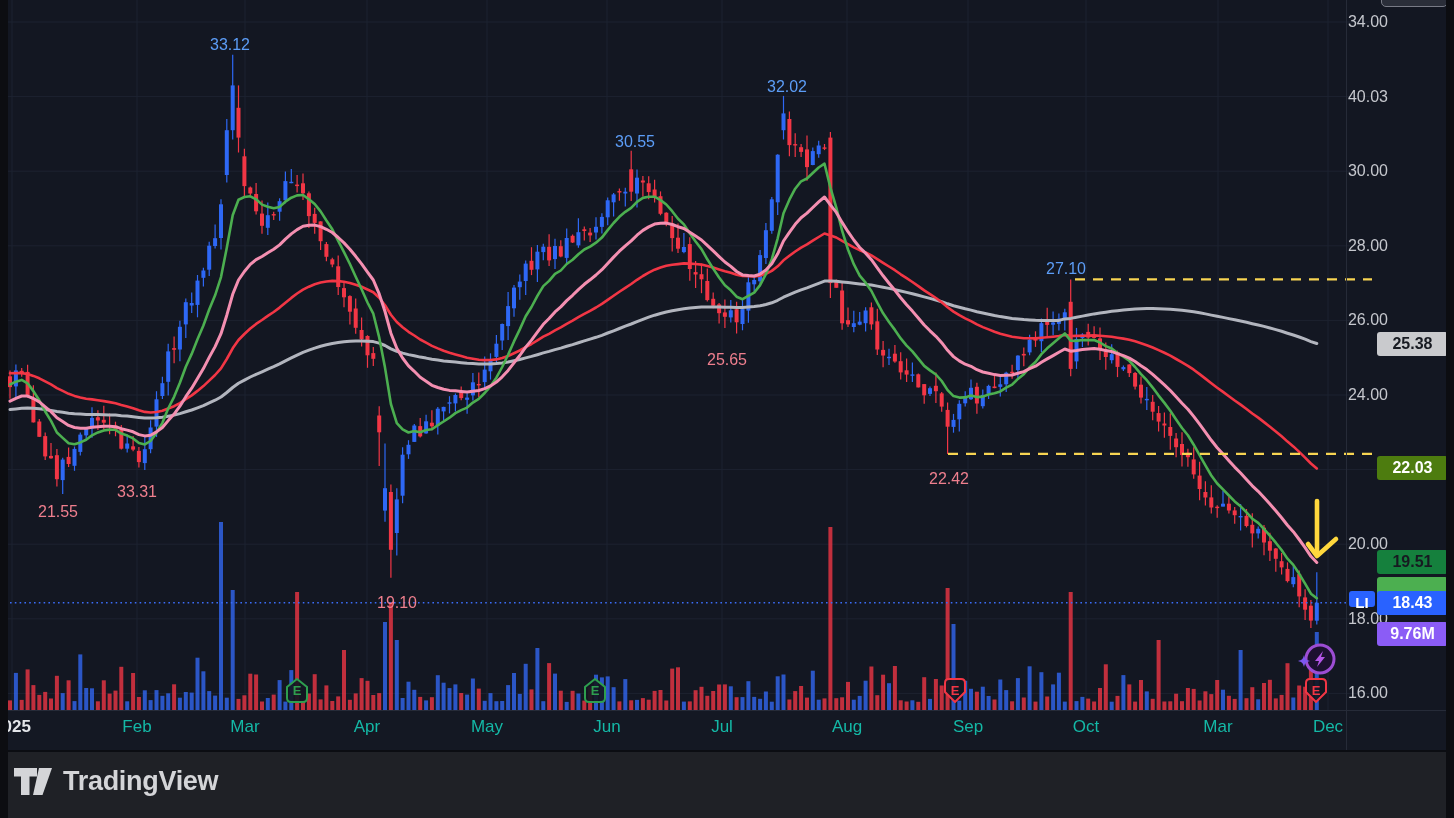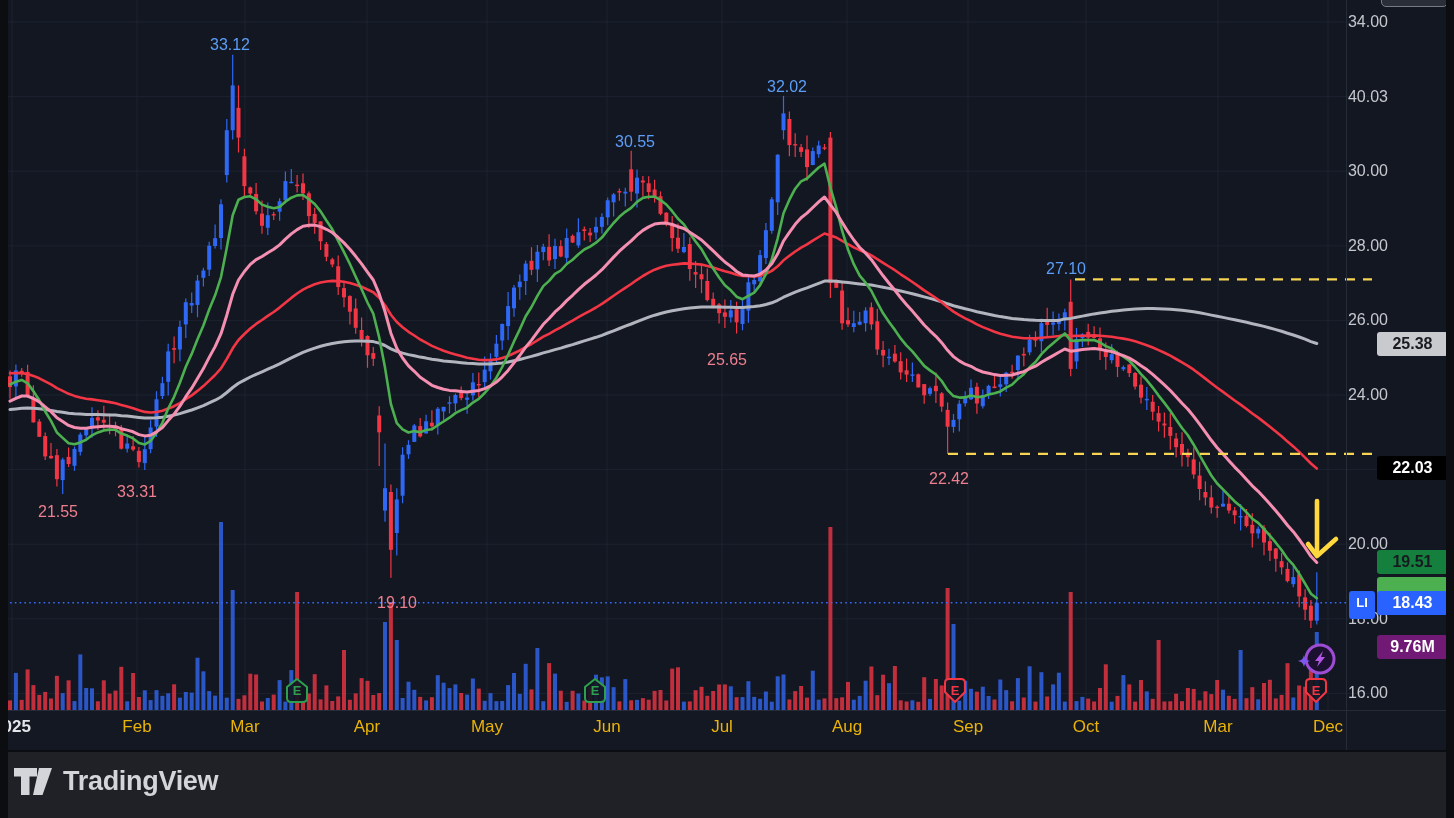--- a/index.html
+++ b/index.html
@@ -7,28 +7,28 @@
          font-family:"Liberation Sans","DejaVu Sans",sans-serif;}
   #pane{position:absolute;left:0;top:0;width:1346px;height:534px;}
   #plot{position:absolute;left:0;top:0;}
   .edge-strip{position:absolute;top:0;width:8px;height:818px;background:#0c0d11;z-index:60;}
   #axis-border-v{position:absolute;left:1346px;top:0;width:1px;height:750px;background:#262b38;z-index:5;}
   #axis-border-h{position:absolute;left:0;top:710px;width:1446px;height:1px;background:#262b38;z-index:5;}
   .tick{position:absolute;left:1304px;width:84px;text-align:right;font-size:16px;color:#c5c7cd;
         line-height:20px;z-index:6;}
   .badge{position:absolute;left:1377px;width:71px;height:24px;border-radius:3px;text-align:center;
          font-size:16px;font-weight:600;line-height:24px;z-index:7;}
-  .sym-badge{position:absolute;left:1349px;width:26px;height:28px;border-radius:3px;text-align:center;
-         font-size:13px;font-weight:700;line-height:24px;z-index:8;}
+  .sym-badge{position:absolute;left:1349px;width:26px;height:16px;border-radius:3px;text-align:center;
+         font-size:15px;font-weight:700;line-height:24px;z-index:8;}
   .pivot{position:absolute;transform:translateX(-50%);font-size:16px;z-index:9;white-space:nowrap;}
   .pivot.high{color:#5c9df7;}
   .pivot.low{color:#ef7f8e;margin-top:20px;}
   #time-axis{position:absolute;left:0;top:711px;width:1454px;height:39px;background:#141823;
              border-bottom:2px solid #0b0d12;z-index:4;}
-  .month{position:absolute;transform:translateX(-50%);top:6px;font-size:17px;color:#eab308;}
+  .month{position:absolute;transform:translateX(-50%);top:6px;font-size:17px;color:#14b8a6;}
   .month.major{font-weight:700;color:#e4e6ea;}
   #footer{position:absolute;left:0;top:752px;width:1454px;height:66px;background:#1f2126;z-index:3;}
   #logo{position:absolute;left:14px;top:14px;display:flex;align-items:center;gap:11px;cursor:pointer;}
   #logo .brand{font-size:27px;font-weight:700;color:#d4d5d8;letter-spacing:-0.3px;}
   .marker{position:absolute;transform:translateX(-50%);z-index:10;}
   #top-sliver{position:absolute;left:1381px;top:-8px;width:65px;height:13px;border-radius:5px;
               background:#2a2e39;border:1.5px solid #787b86;z-index:6;}
 </style>
 </head>
 <body>
@@ -789,25 +789,25 @@
       <div class="tick" style="top:12px">34.00</div>
       <div class="tick" style="top:87px">40.03</div>
       <div class="tick" style="top:161px">30.00</div>
       <div class="tick" style="top:236px">28.00</div>
       <div class="tick" style="top:310px">26.00</div>
       <div class="tick" style="top:385px">24.00</div>
       <div class="tick" style="top:534px">20.00</div>
       <div class="tick" style="top:609px">18.00</div>
       <div class="tick" style="top:683px">16.00</div>
       <div class="badge" style="top:332px;background:#c9cacd;color:#171a21">25.38</div>
-      <div class="badge" style="top:456px;background:#000000;color:#ffffff">22.03</div>
+      <div class="badge" style="top:456px;background:#4d7c0f;color:#ffffff">22.03</div>
       <div class="badge" style="top:550px;background:#15803d;color:#171a21">19.51</div>
       <div class="badge" style="top:577px;background:#4caf50;color:#ffffff"></div>
       <div class="badge" style="top:591px;background:#2962ff;color:#ffffff">18.43</div>
-      <div class="badge" style="top:635px;background:#701a75;color:#ffffff">9.76M</div>
+      <div class="badge" style="top:622px;background:#8b5cf6;color:#ffffff">9.76M</div>
       <div class="sym-badge" style="top:591px;background:#2962ff;color:#ffffff">LI</div>
     </div>
   <div id="time-axis">
       <div class="month major" style="left:12px">2025</div>
       <div class="month" style="left:137px">Feb</div>
       <div class="month" style="left:245px">Mar</div>
       <div class="month" style="left:367px">Apr</div>
       <div class="month" style="left:487px">May</div>
       <div class="month" style="left:607px">Jun</div>
       <div class="month" style="left:722px">Jul</div>

